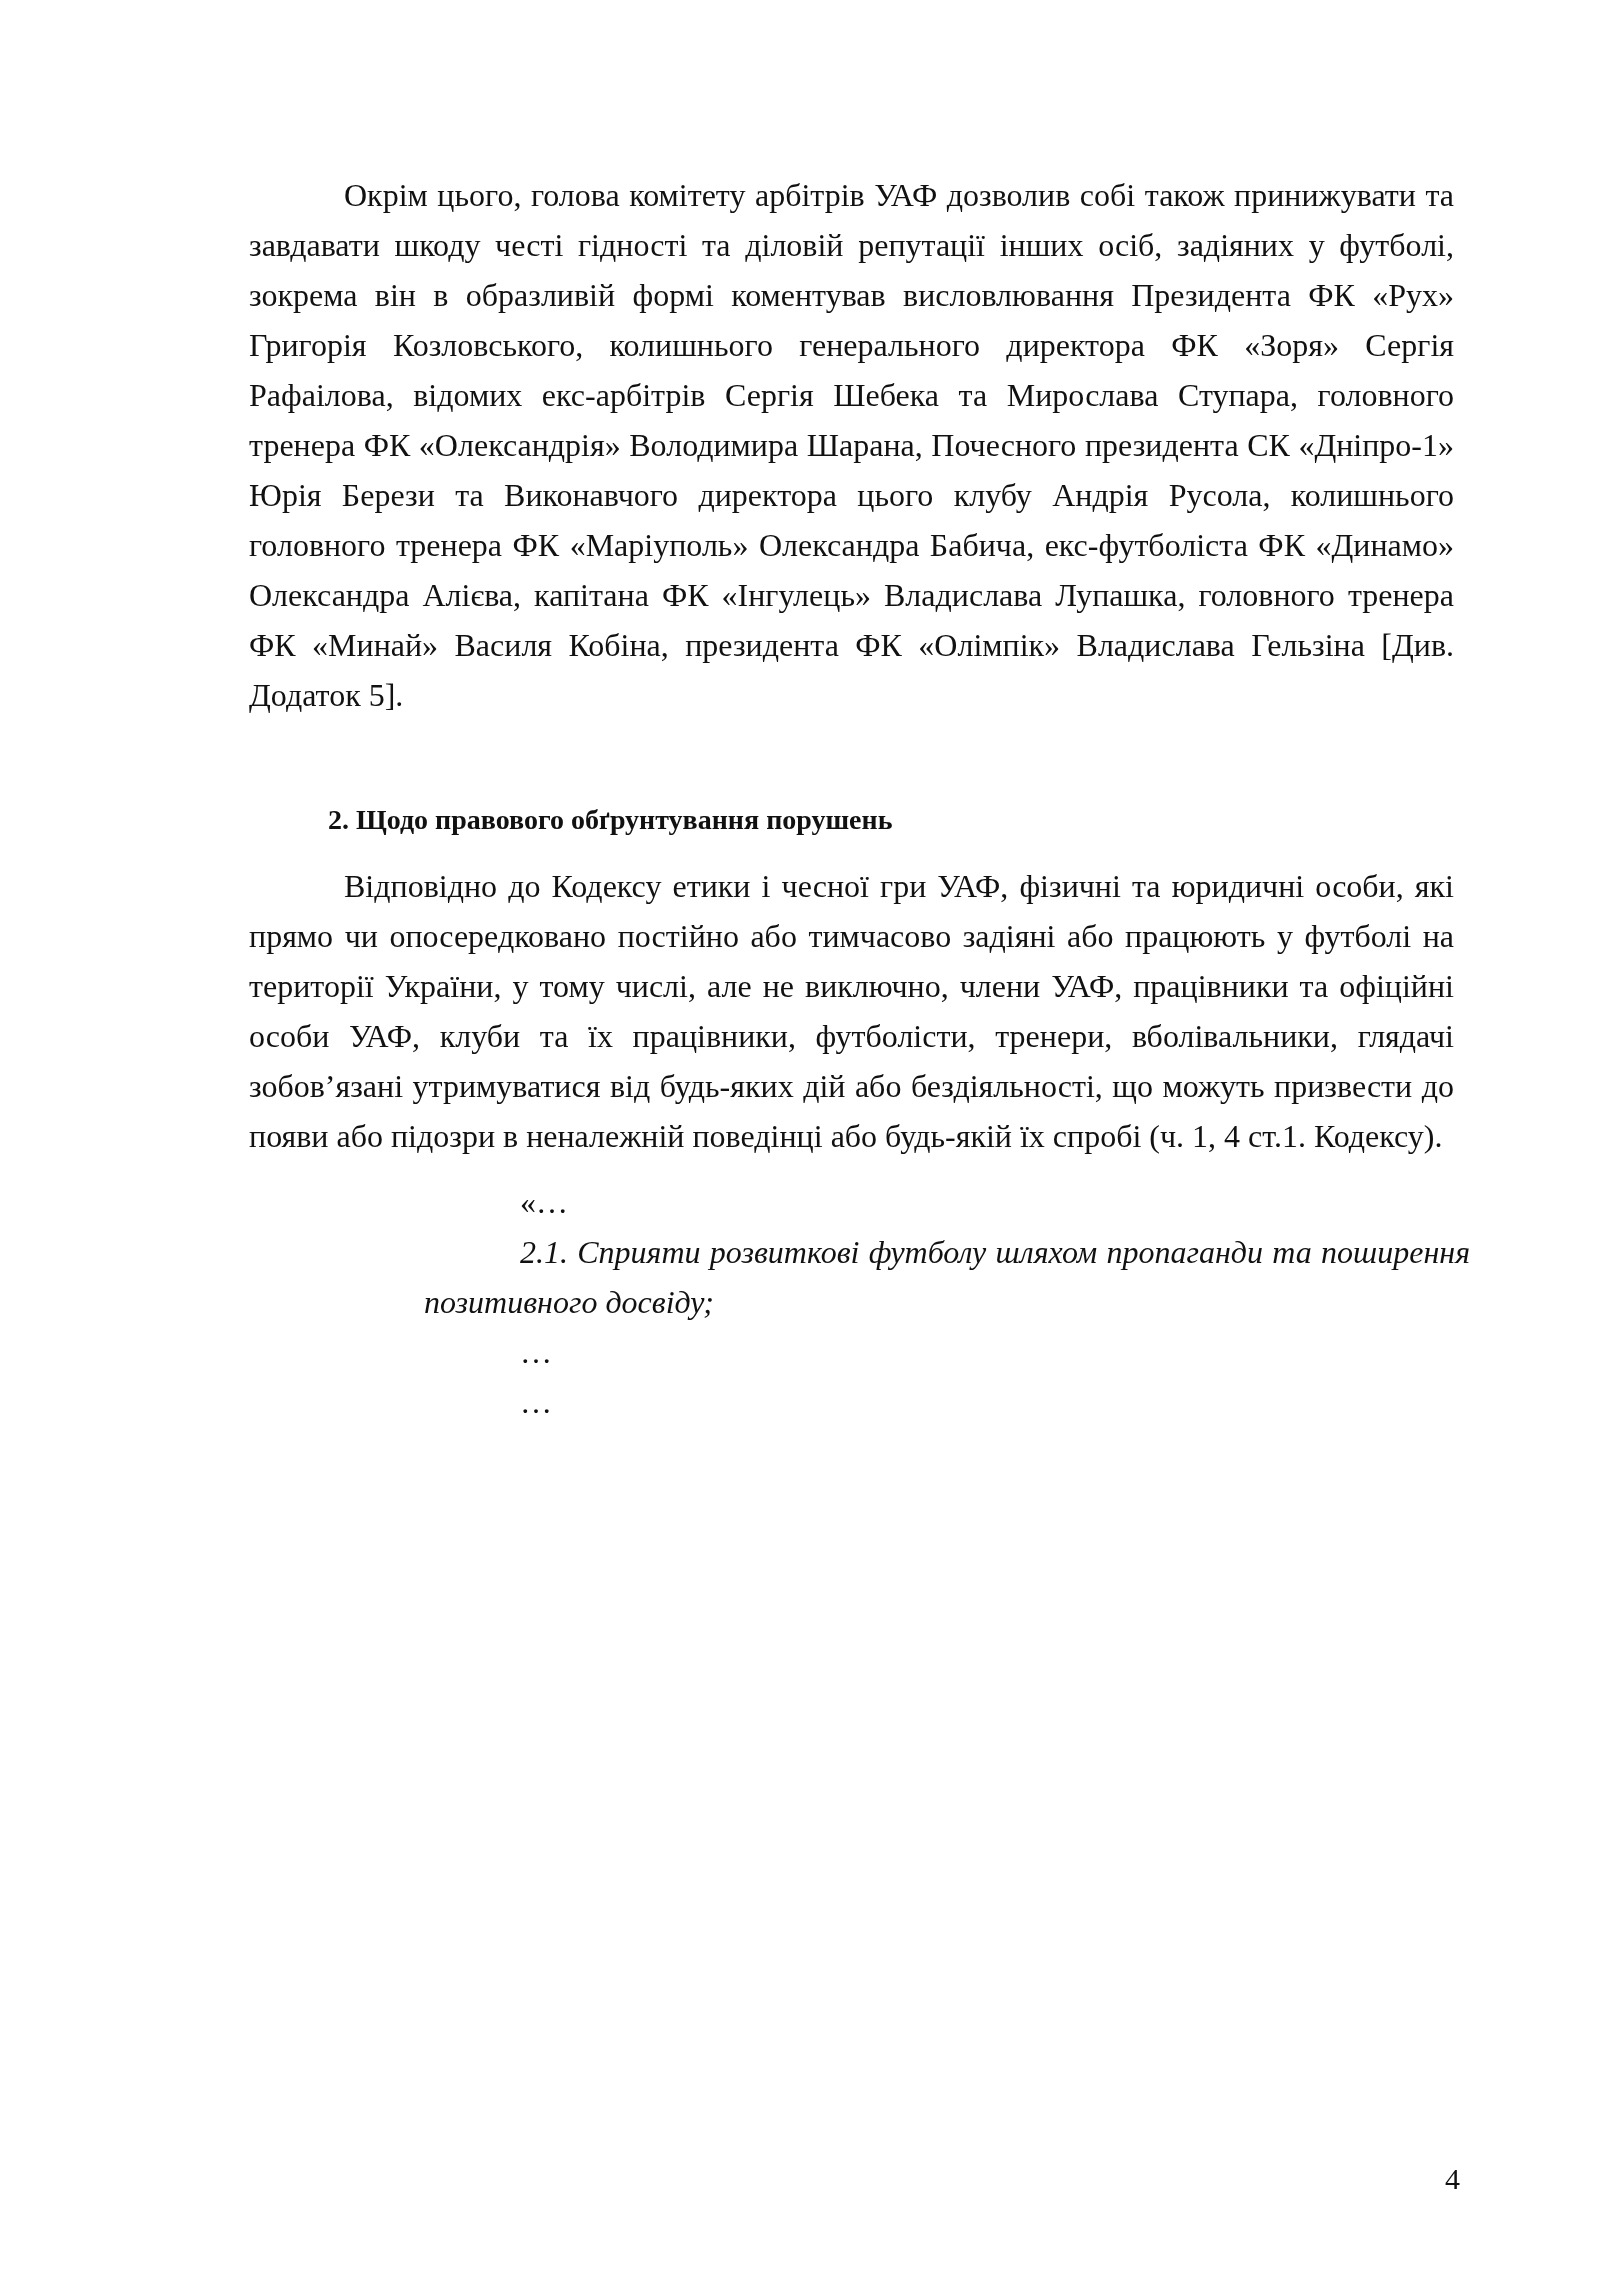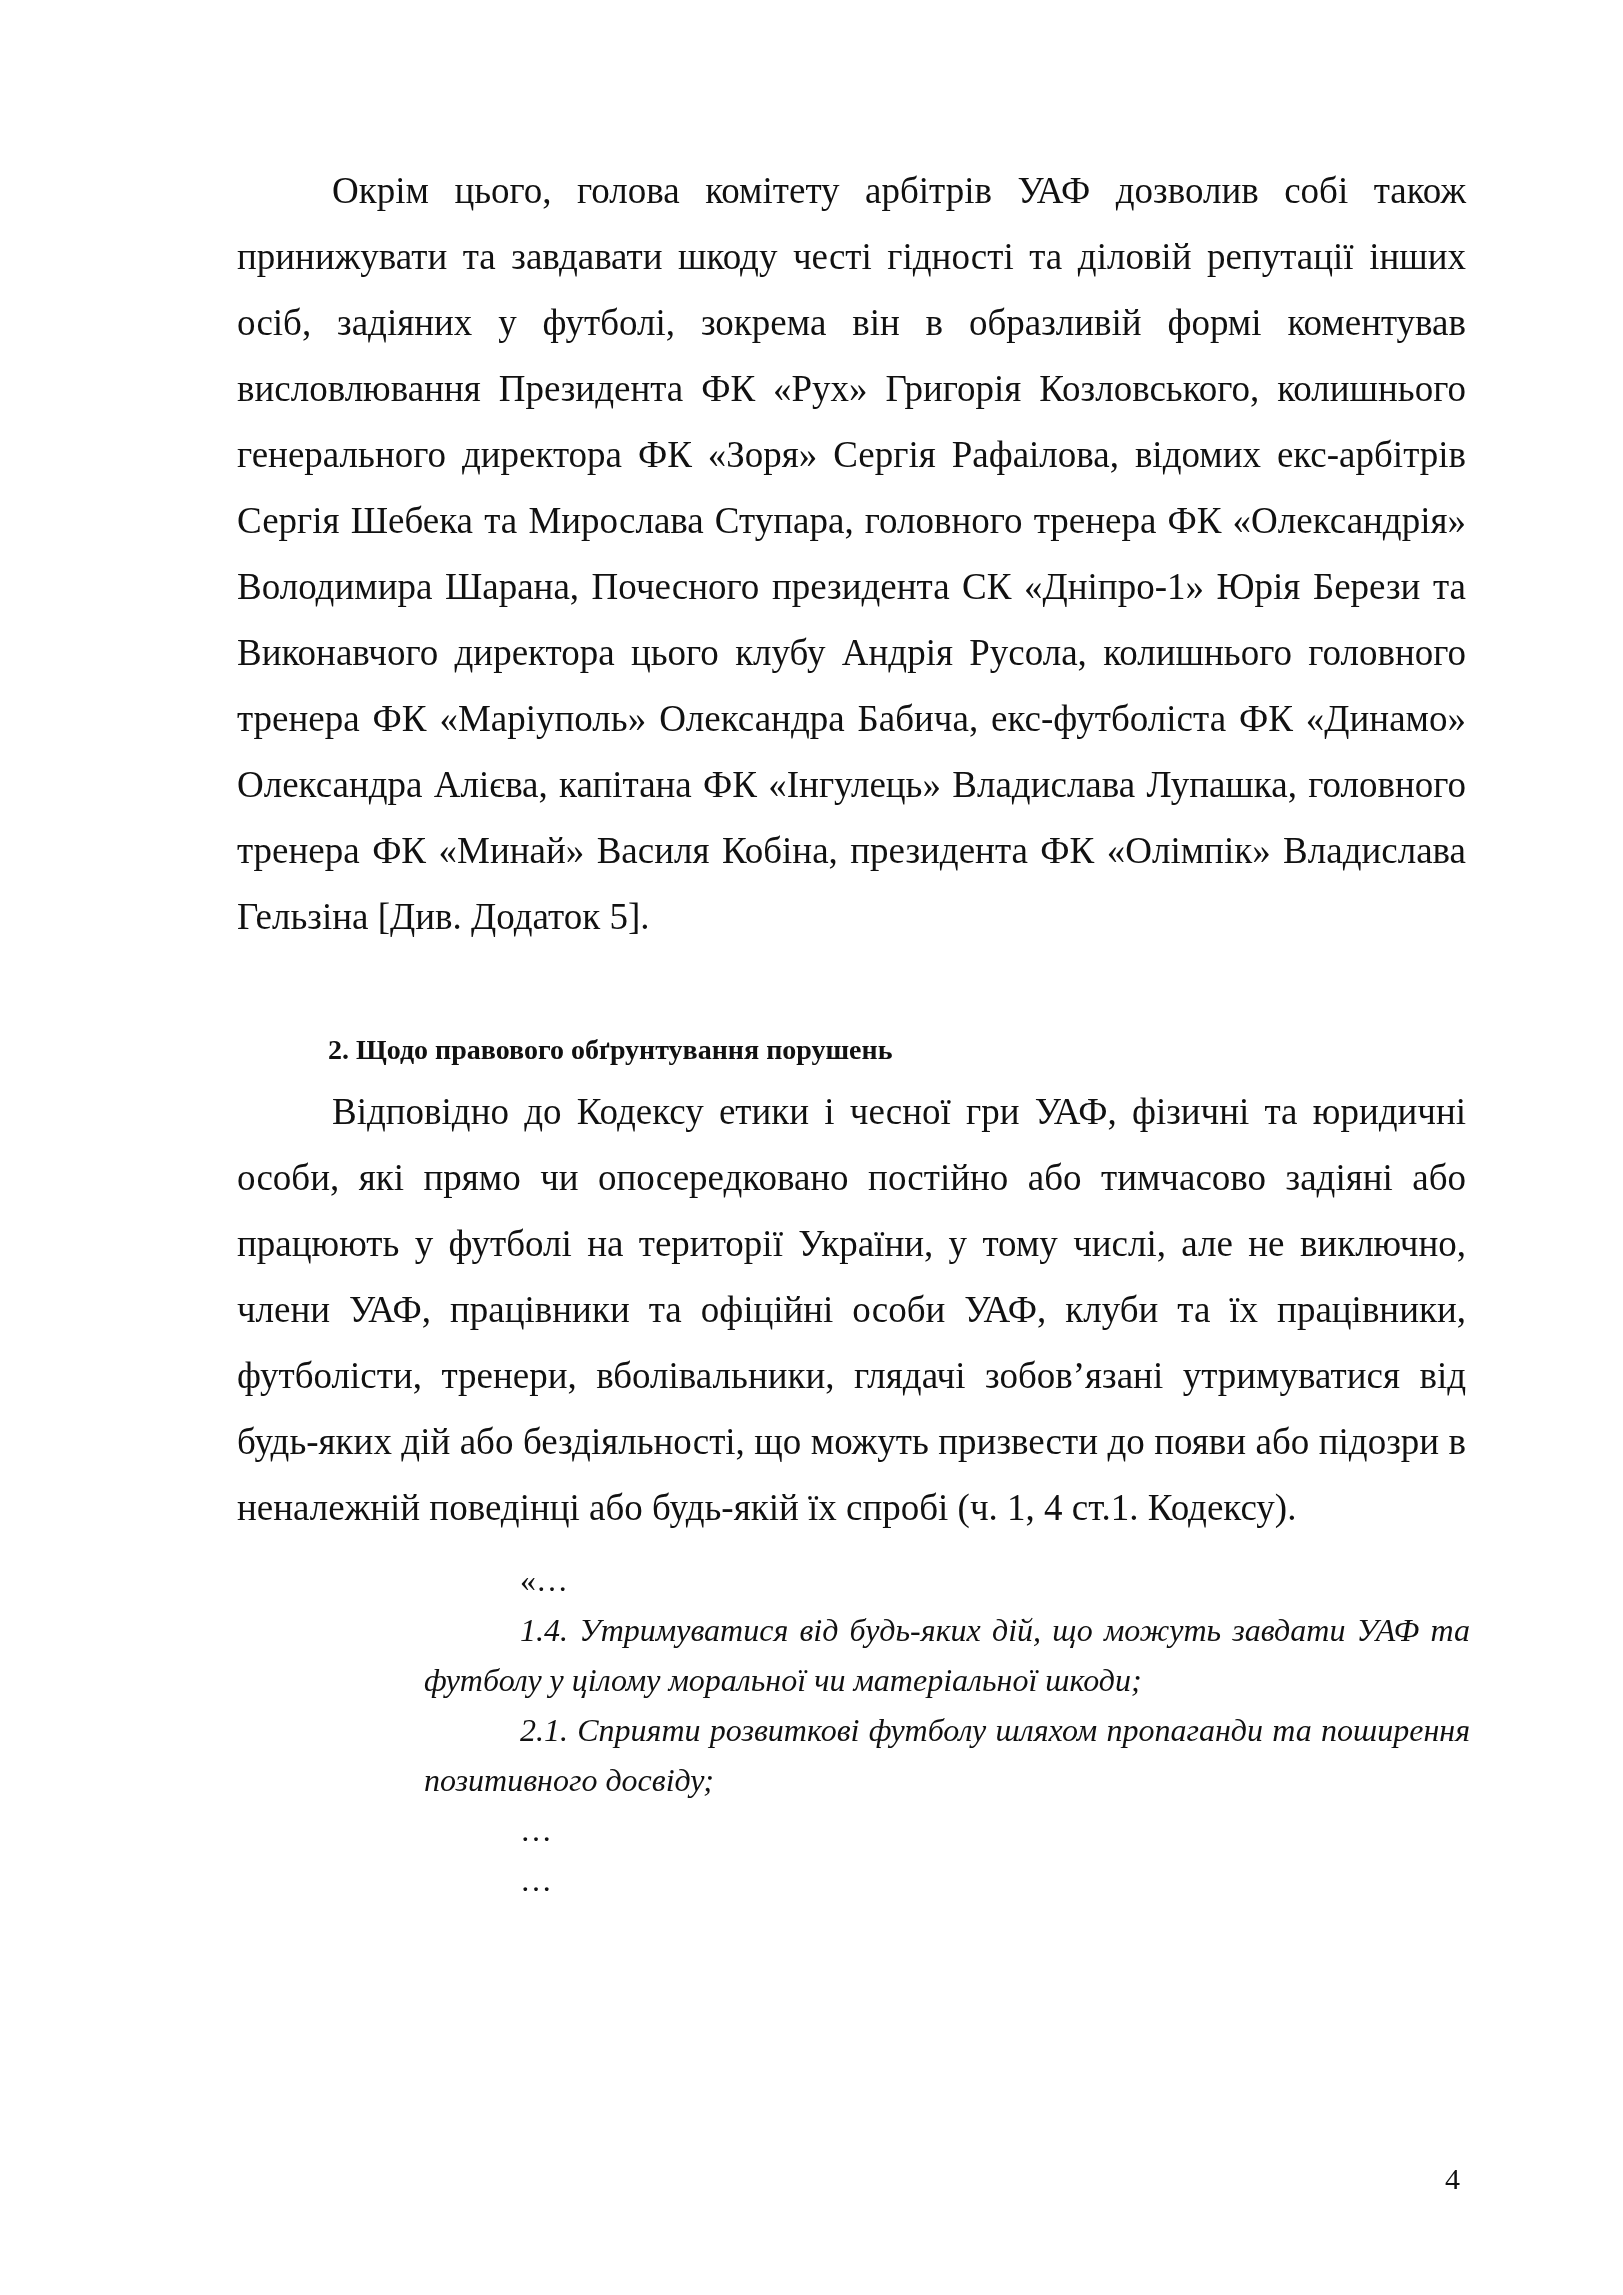--- a/index.html
+++ b/index.html
@@ -15,25 +15,25 @@
       font-family: "Liberation Serif", "DejaVu Serif", serif;
       color: #111111;
     }
     .page {
       position: absolute;
       left: 233px;
       top: 154px;
       width: 1237px;
     }
     .para {
-      font-size: 37px;
-      line-height: 66px;
+      font-size: 32px;
+      line-height: 50px;
       text-align: justify;
       text-indent: 95px;
-      margin: 4px;
+      margin: 16px;
     }
     .para.first { margin-bottom: 0; }
     .heading {
       font-size: 28px;
       line-height: 50px;
       font-weight: bold;
       margin: 75px 0 0 0;
       padding-left: 95px;
     }
     .gap-sm { margin-top: 10.5px; }
@@ -66,21 +66,20 @@
 
   <p class="para first">Окрім цього, голова комітету арбітрів УАФ дозволив собі також принижувати та завдавати шкоду честі гідності та діловій репутації інших осіб, задіяних у футболі, зокрема він в образливій формі коментував висловлювання Президента ФК «Рух» Григорія Козловського, колишнього генерального директора ФК «Зоря» Сергія Рафаілова, відомих екс-арбітрів Сергія Шебека та Мирослава Ступара, головного тренера ФК «Олександрія» Володимира Шарана, Почесного президента СК «Дніпро-1» Юрія Берези та Виконавчого директора цього клубу Андрія Русола, колишнього головного тренера ФК «Маріуполь» Олександра Бабича, екс-футболіста ФК «Динамо» Олександра Алієва, капітана ФК «Інгулець» Владислава Лупашка, головного тренера ФК «Минай» Василя Кобіна, президента ФК «Олімпік» Владислава Гельзіна [Див. Додаток 5].</p>
 
   <h2 class="heading">2. Щодо правового обґрунтування порушень</h2>
 
   <p class="para">Відповідно до Кодексу етики і чесної гри УАФ, фізичні та юридичні особи, які прямо чи опосередковано постійно або тимчасово задіяні або працюють у футболі на території України, у тому числі, але не виключно, члени УАФ, працівники та офіційні особи УАФ, клуби та їх працівники, футболісти, тренери, вболівальники, глядачі зобов’язані утримуватися від будь-яких дій або бездіяльності, що можуть призвести до появи або підозри в неналежній поведінці або будь-якій їх спробі (ч. 1, 4 ст.1. Кодексу).</p>
 
 
   <div class="quote-block">
     <p class="q plain">«…</p>
-    <p class="q">1.4. Утримуватися від будь-яких дій, що можуть завдати УАФ та футболу у цілому моральної чи матеріальної шкоди;</p>
     <p class="q">2.1. Сприяти розвиткові футболу шляхом пропаганди та поширення позитивного досвіду;</p>
     <p class="q plain">…</p>
     <p class="q plain">…</p>
   </div>
 
 </div>
 
 <div class="page-number">4</div>
 
 

